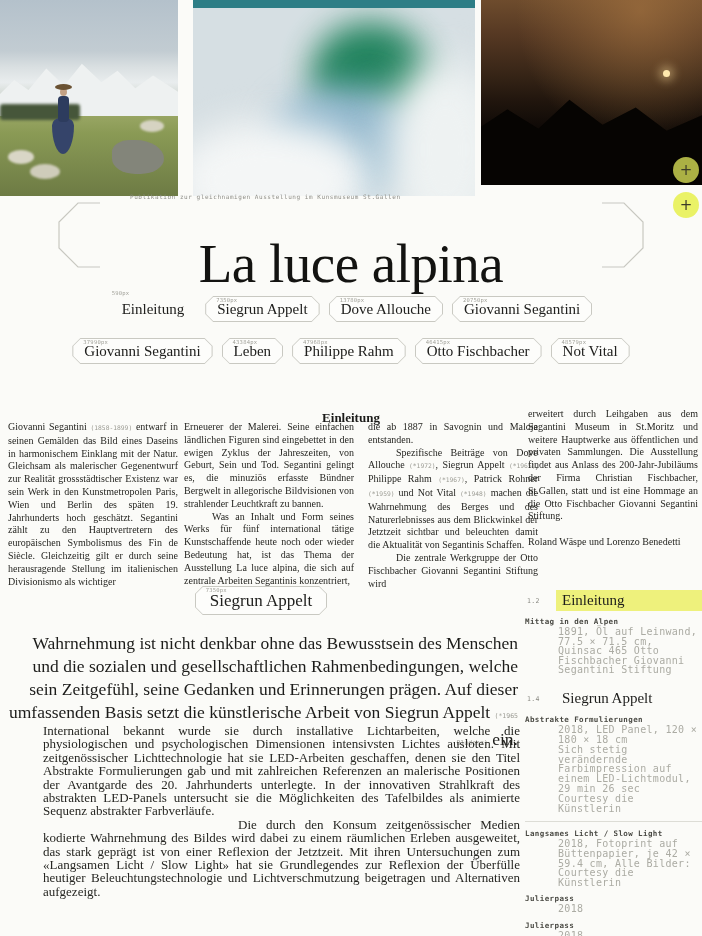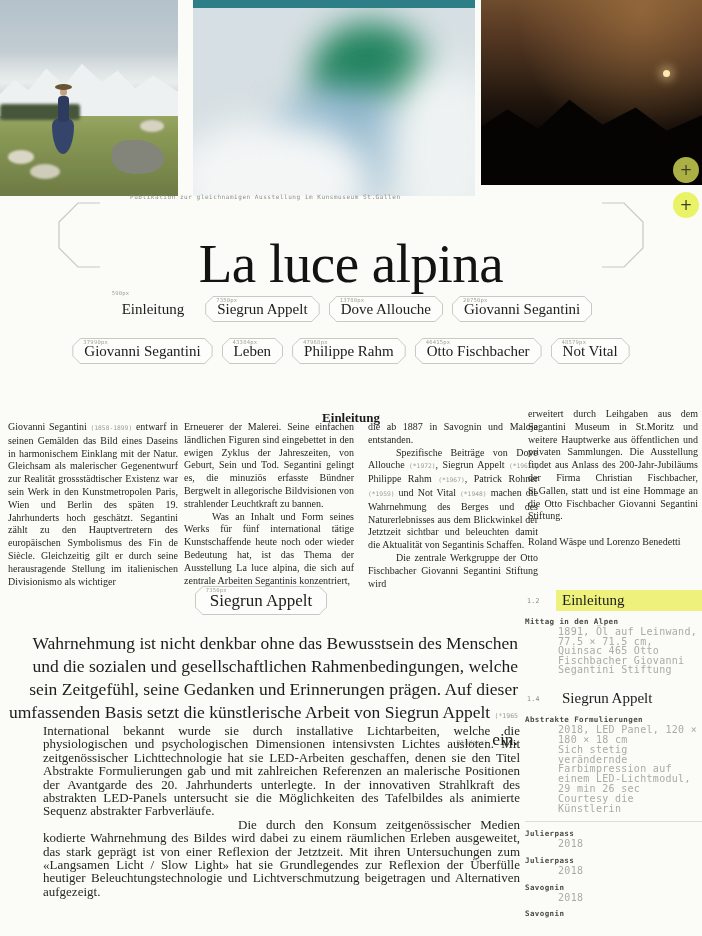--- a/index.html
+++ b/index.html
@@ -231,20 +231,26 @@
       <div class="etitle">Abstrakte Formulierungen</div>
       <div class="elines">
         <div>2018, LED Panel, 120 × 180 × 18 cm</div>
         <div>Sich stetig verändernde Farbimpression auf einem LED-Lichtmodul, 29 min 26 sec</div>
         <div>Courtesy die Künstlerin</div>
       </div>
     </div>
 
     <hr class="sb-rule">
 
+    <div class="sb-entry">
+      <div class="etitle">Langsames Licht / Slow Light</div>
+      <div class="elines">
+        <div>2018, Fotoprint auf Büttenpapier, je 42 × 59.4 cm, Alle Bilder: Courtesy die Künstlerin</div>
+      </div>
+    </div>
 
     <div class="sb-entry">
       <div class="etitle">Julierpass</div>
       <div class="elines">
         <div>2018</div>
       </div>
     </div>
 
     <div class="sb-entry">
       <div class="etitle">Julierpass</div>

